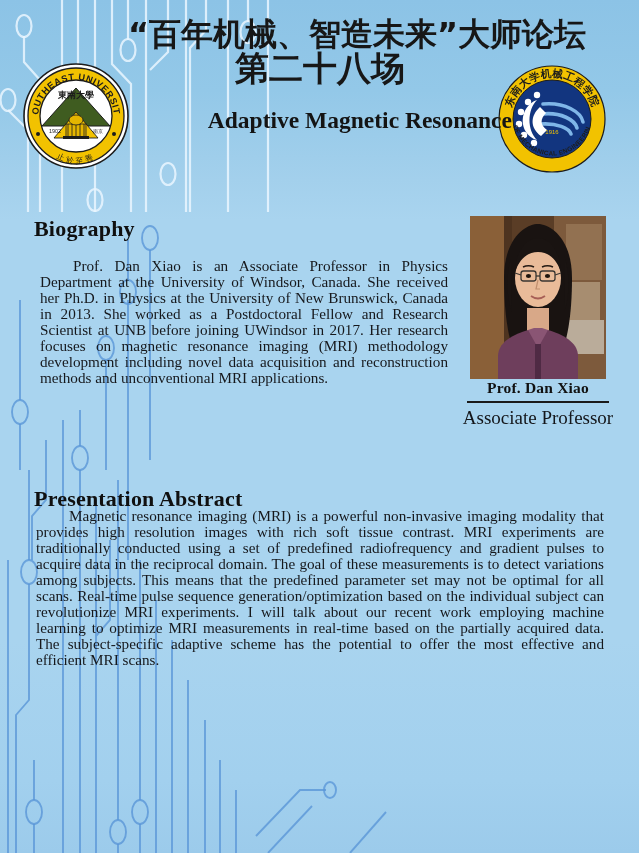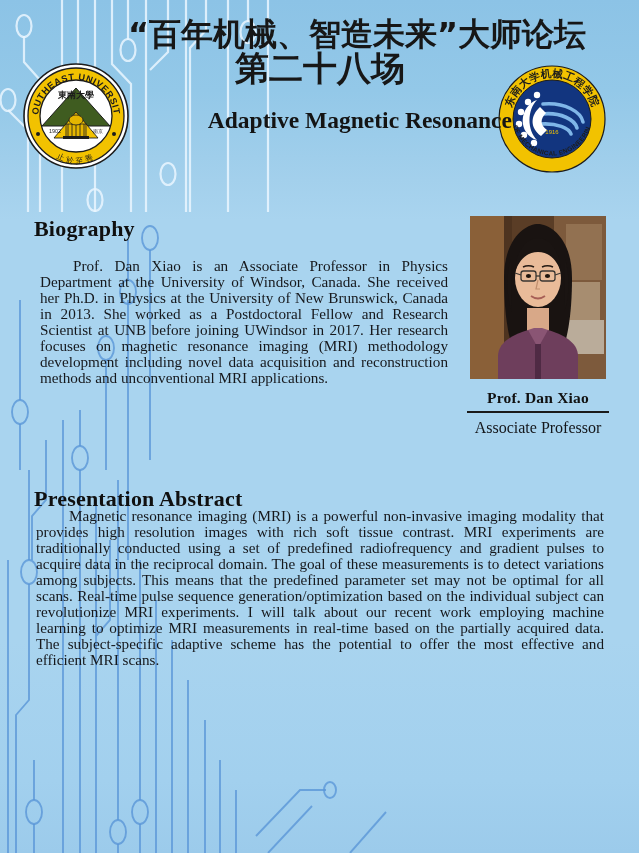--- a/index.html
+++ b/index.html
@@ -138,36 +138,35 @@
   .speaker-photo {
     position: relative;
     width: 136px;
     height: 163px;
     margin: 2px auto 0 auto;
     overflow: hidden;
     background: #5d4432;
   }
   .speaker-photo svg { display: block; }
   .speaker-name {
-    margin-top: 10px;
     font-family: "Liberation Serif", "DejaVu Serif", serif;
     font-weight: bold;
     font-size: 15.5px;
     color: #111111;
     letter-spacing: 0.2px;
   }
   .speaker-rule {
     width: 142px;
     height: 1.6px;
     background: #1a1a1a;
     margin: 4px auto 5px auto;
   }
   .speaker-line {
     font-family: "Liberation Serif", "DejaVu Serif", serif;
-    font-size: 16px;
+    font-size: 19px;
     line-height: 20px;
     color: #14161a;
   }
 
   
   .footer {
     position: absolute;
     left: 0;
     top: 758px;
     width: 639px;

